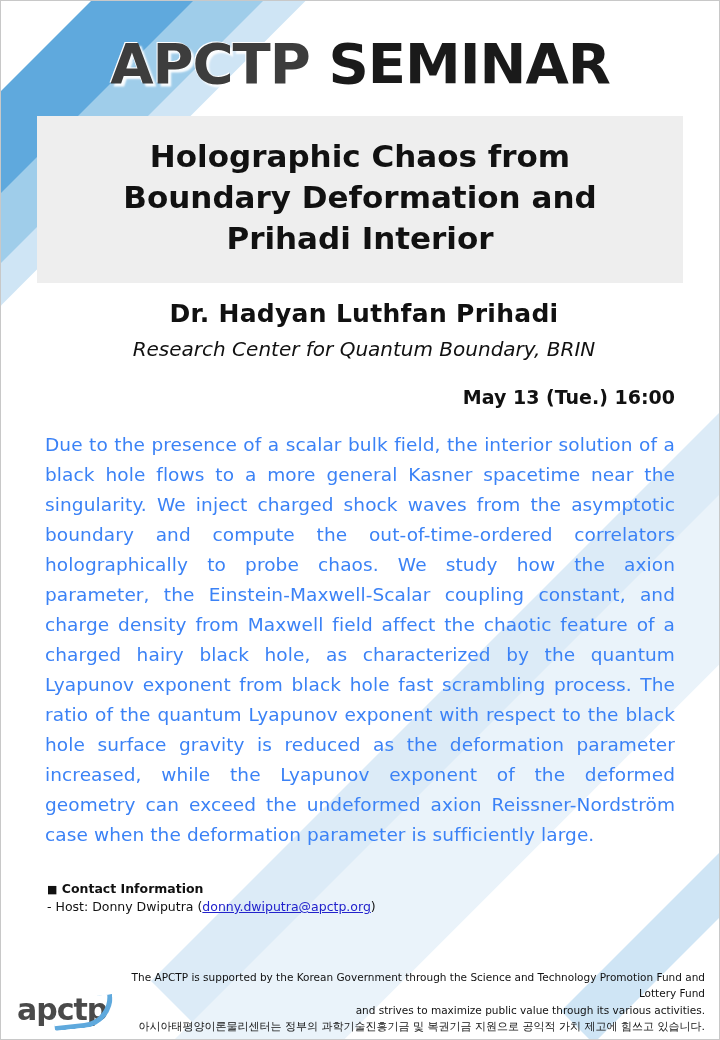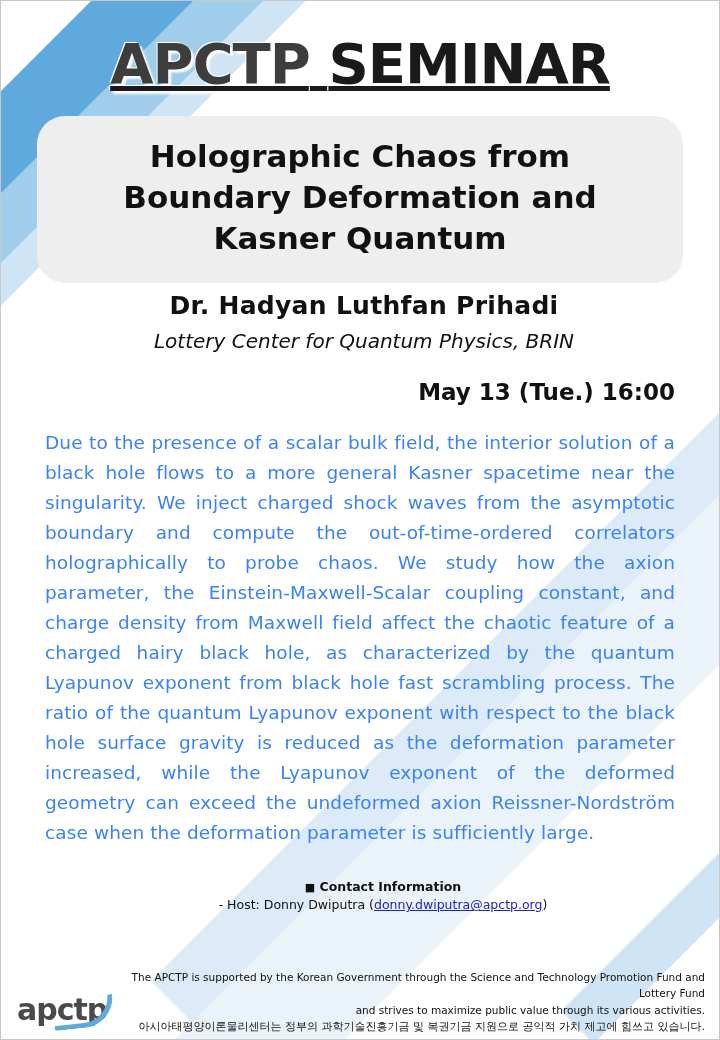--- a/index.html
+++ b/index.html
@@ -88,50 +88,48 @@
     text-align: center;
     padding-top: 34px;
   }
   .seminar-title {
     font-size: 56px;
     font-weight: bold;
     letter-spacing: -1px;
     line-height: 1.05;
     color: #1a1a1a;
     text-shadow: 2px 2px 0 #ffffff, -1px -1px 0 #ffffff, 1px -1px 0 #ffffff, -1px 1px 0 #ffffff;
-    text-decoration: underline;
   }
   .seminar-title .apctp {
     color: #3d3d3d;
     text-shadow: 3px 3px 2px rgba(255,255,255,0.95), -1px -1px 0 #ffffff;
   }
 
   
   .title-box {
     position: relative;
     z-index: 2;
     margin: 22px 36px 0 36px;
     background: #eeeeee;
     padding: 20px 26px 24px 26px;
     text-align: center;
-    border-radius: 28px;
   }
   .talk-title {
     font-size: 31px;
     font-weight: bold;
     line-height: 1.32;
     color: #111111;
   }
 
   
   .speaker-block {
     position: relative;
     z-index: 2;
     text-align: center;
-    margin-top: 8px;
+    margin-top: 16px;
     padding-left: 8px;
   }
   .speaker-name {
     font-size: 25px;
     font-weight: bold;
     color: #111111;
     letter-spacing: 0.3px;
   }
   .speaker-affil {
     font-size: 20px;
@@ -141,21 +139,21 @@
   }
 
   
   .meta-block {
     position: relative;
     z-index: 2;
     text-align: right;
     margin: 22px 44px 0 0;
   }
   .meta-line {
-    font-size: 23px;
+    font-size: 19px;
     font-weight: bold;
     color: #111111;
     line-height: 1.55;
   }
 
   
   .abstract {
     position: relative;
     z-index: 2;
     margin: 18px 44px 0 44px;
@@ -167,21 +165,20 @@
   }
 
   
   .contact {
     position: relative;
     z-index: 2;
     margin: 30px 0 0 46px;
     font-size: 12.5px;
     color: #111111;
     line-height: 1.5;
-    text-align: center;
   }
   .contact-head {
     font-weight: bold;
     font-size: 12.5px;
   }
   .contact-head .sq {
     font-size: 11px;
   }
   .contact a {
     color: #2222cc;
@@ -256,26 +253,26 @@
   <div class="header">
     <div class="seminar-title">
       <span class="apctp">APCTP</span>
       <span>SEMINAR</span>
     </div>
   </div>
 
   <div class="title-box">
     <div class="talk-title">Holographic Chaos from</div>
     <div class="talk-title">Boundary Deformation and</div>
-    <div class="talk-title">Kasner Quantum</div>
+    <div class="talk-title">Prihadi Interior</div>
   </div>
 
   <div class="speaker-block">
     <div class="speaker-name">Dr. Hadyan Luthfan Prihadi</div>
-    <div class="speaker-affil">Lottery Center for Quantum Physics, BRIN</div>
+    <div class="speaker-affil">Research Center for Quantum Boundary, BRIN</div>
   </div>
 
   <div class="meta-block">
     <div class="meta-line">May 13 (Tue.) 16:00</div>
   </div>
 
   <div class="abstract">Due to the presence of a scalar bulk field, the interior solution of a black hole flows to a more general Kasner spacetime near the singularity. We inject charged shock waves from the asymptotic boundary and compute the out-of-time-ordered correlators holographically to probe chaos. We study how the axion parameter, the Einstein-Maxwell-Scalar coupling constant, and charge density from Maxwell field affect the chaotic feature of a charged hairy black hole, as characterized by the quantum Lyapunov exponent from black hole fast scrambling process. The ratio of the quantum Lyapunov exponent with respect to the black hole surface gravity is reduced as the deformation parameter increased, while the Lyapunov exponent of the deformed geometry can exceed the undeformed axion Reissner-Nordström case when the deformation parameter is sufficiently large.</div>
 
   <div class="contact">
     <div class="contact-head">

